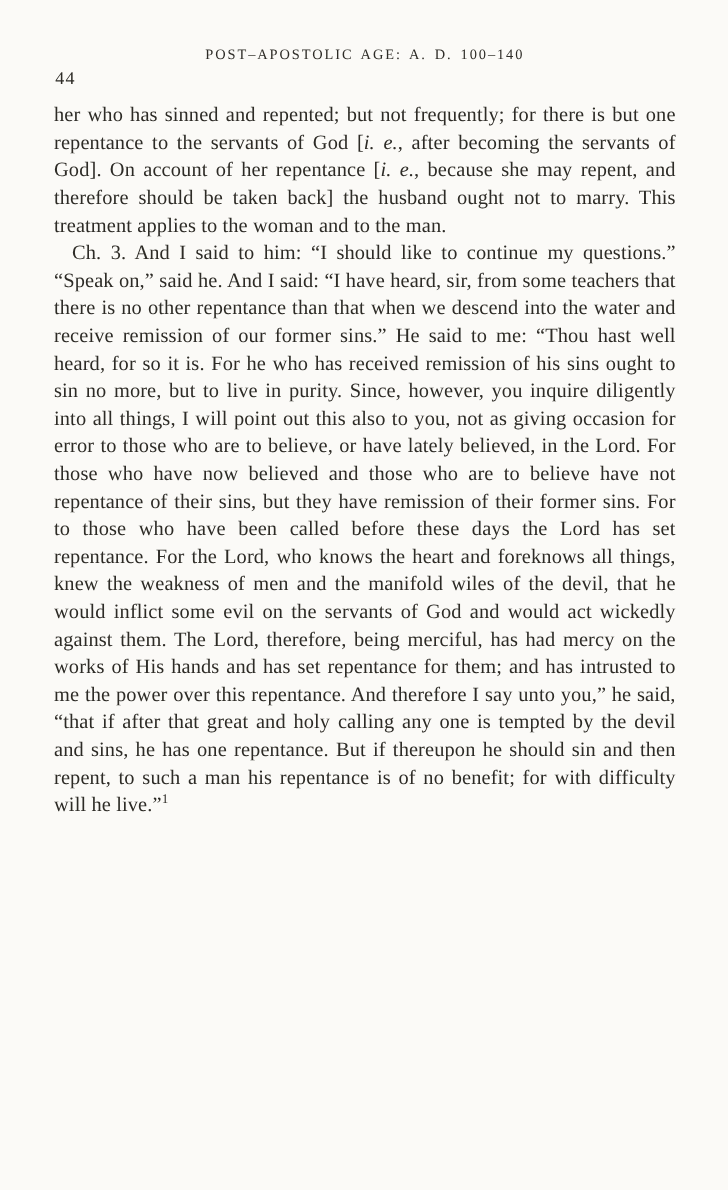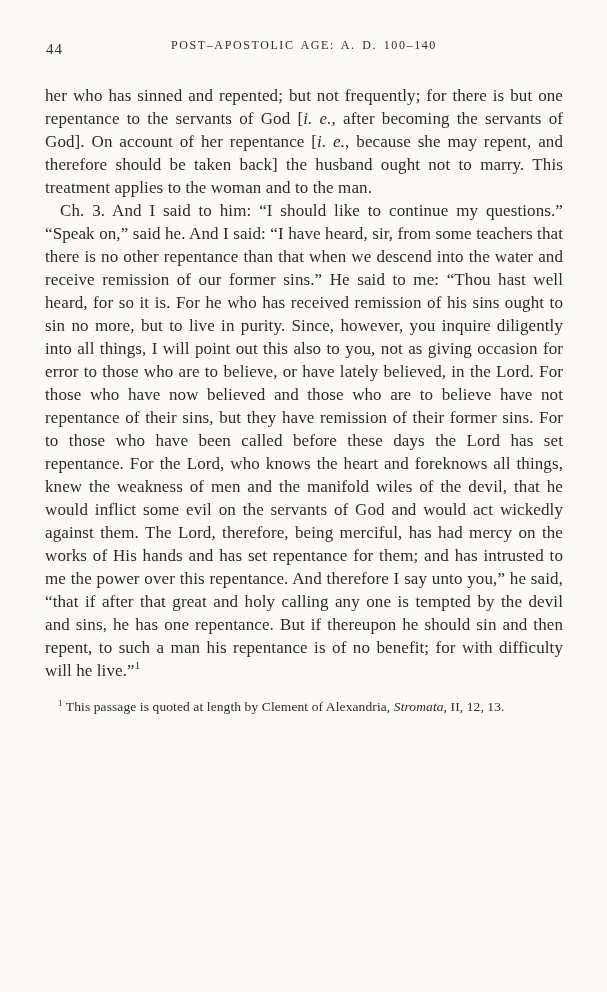--- a/index.html
+++ b/index.html
@@ -20,21 +20,21 @@
     overflow: hidden;
   }
   .page-header {
     position: relative;
     height: 22px;
     margin-bottom: 24px;
   }
   .page-number {
     position: absolute;
     left: 1px;
-    top: 3px;
+    top: 20px;
     font-size: 15px;
     letter-spacing: 1px;
   }
   .running-title {
     display: block;
     text-align: center;
     font-size: 12px;
     letter-spacing: 1.6px;
     word-spacing: 2px;
     white-space: nowrap;
@@ -73,14 +73,13 @@
 
 <div class="page">
   <header class="page-header">
     <span class="page-number">44</span>
     <span class="running-title">POST–APOSTOLIC AGE: A. D. 100–140</span>
   </header>
   <main class="body-text" id="body-container">
       <p><span>her who has sinned and repented; but not frequently; for there is but one repentance to the servants of God [</span><i>i. e.</i><span>, after becoming the servants of God].  On account of her repentance [</span><i>i. e.</i><span>, because she may repent, and therefore should be taken back] the husband ought not to marry.  This treatment applies to the woman and to the man.</span></p>
       <p class="indent"><span>Ch. 3.  And I said to him: “I should like to continue my questions.”  “Speak on,” said he.  And I said: “I have heard, sir, from some teachers that there is no other repentance than that when we descend into the water and receive remission of our former sins.”  He said to me: “Thou hast well heard, for so it is.  For he who has received remission of his sins ought to sin no more, but to live in purity.  Since, however, you inquire diligently into all things, I will point out this also to you, not as giving occasion for error to those who are to believe, or have lately believed, in the Lord.  For those who have now believed and those who are to believe have not repentance of their sins, but they have remission of their former sins.  For to those who have been called before these days the Lord has set repentance.  For the Lord, who knows the heart and foreknows all things, knew the weakness of men and the manifold wiles of the devil, that he would inflict some evil on the servants of God and would act wickedly against them.  The Lord, therefore, being merciful, has had mercy on the works of His hands and has set repentance for them; and has intrusted to me the power over this repentance.  And therefore I say unto you,” he said, “that if after that great and holy calling any one is tempted by the devil and sins, he has one repentance.  But if thereupon he should sin and then repent, to such a man his repentance is of no benefit; for with difficulty will he live.”</span><sup>1</sup></p>
     </main>
-  <footer class="footnote" id="footnote-container"><sup>1</sup><span> This passage is quoted at length by Clement of Alexandria, </span><i>Stromata</i><span>, II, 12, 13.</span></footer>
 </div>
 
 </body></html>

